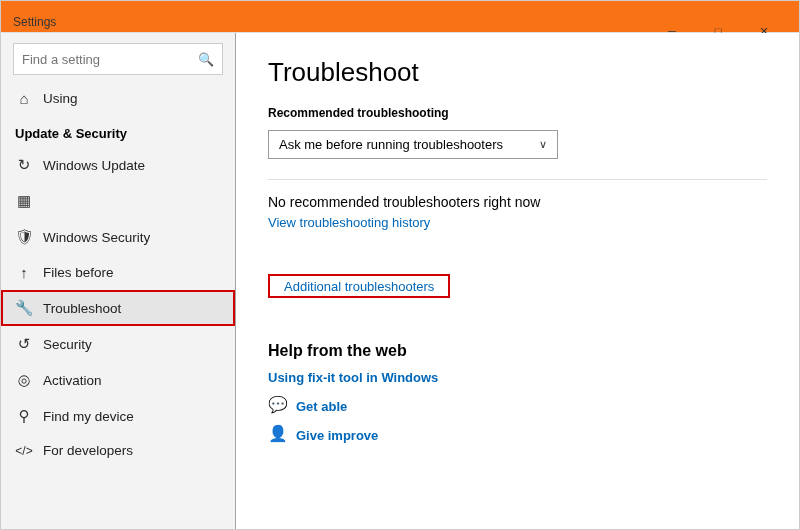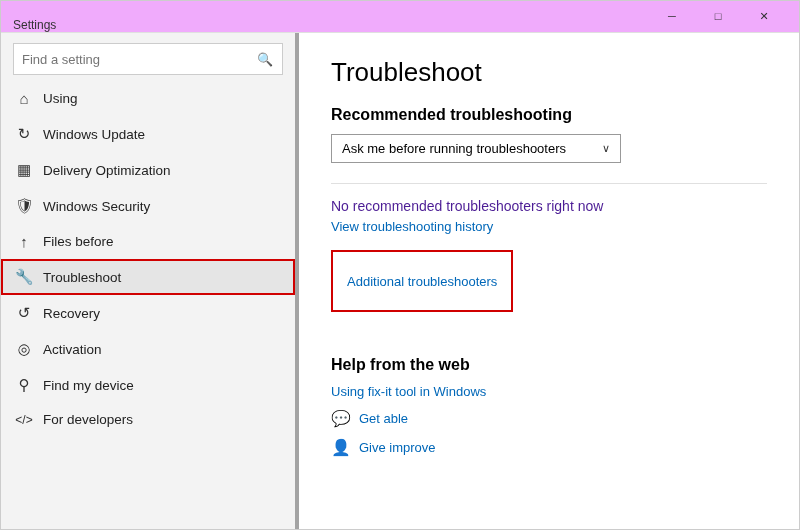--- a/index.html
+++ b/index.html
@@ -14,24 +14,24 @@
     .window {
       width: 800px;
       height: 530px;
       background: #fff;
       display: flex;
       flex-direction: column;
       border: 1px solid #ccc;
     }
     .titlebar {
       height: 32px;
-      background: #f0abfc;
-      display: flex;
-      align-items: flex-end;
-      padding: 0 12px;
+      background: #f97316;
+      display: flex;
+      align-items: flex-start;
+      padding: 14px 12px;
       border-bottom: 1px solid #e0e0e0;
       flex-shrink: 0;
     }
     .titlebar-title {
       font-size: 12px;
       color: #333;
       flex: 1;
     }
     .titlebar-controls {
       display: flex;
@@ -49,24 +49,24 @@
       background: transparent;
       border: none;
     }
     .content {
       display: flex;
       flex: 1;
       overflow: hidden;
     }
     
     .sidebar {
-      width: 298px;
+      width: 235px;
       flex-shrink: 0;
       background: #f3f3f3;
-      border-right: 4px solid #a3a3a3;
+      border-right: 1px solid #a3a3a3;
       display: flex;
       flex-direction: column;
       overflow-y: auto;
     }
     .sidebar-search {
       margin: 10px 12px 6px 12px;
       display: flex;
       align-items: center;
       background: #fff;
       border: 1px solid #ccc;
@@ -117,21 +117,21 @@
       overflow-y: auto;
       background: #fff;
     }
     .page-title {
       font-size: 26px;
       font-weight: 300;
       color: #000;
       margin-bottom: 18px;
     }
     .section-title {
-      font-size: 16px;
+      font-size: 12px;
       font-weight: 600;
       color: #000;
       margin-bottom: 10px;
     }
     .description-text {
       font-size: 13px;
       color: #444;
       line-height: 1.5;
       margin-bottom: 14px;
       max-width: 440px;
@@ -148,66 +148,68 @@
       justify-content: space-between;
       margin-bottom: 20px;
     }
     .dropdown-chevron {
       font-size: 11px;
       color: #333;
     }
     .status-text {
       font-size: 14px;
       font-weight: 500;
-      color: #4c1d95;
+      color: #000000;
       margin-bottom: 4px;
     }
     .last-checked {
       font-size: 13px;
       color: #666;
       margin-bottom: 18px;
     }
     .link-text {
       font-size: 13px;
       color: #0067b8;
       cursor: pointer;
       text-decoration: none;
       display: inline-block;
       margin-bottom: 16px;
     }
     .additional-box {
       display: inline-block;
       border: 2px solid #d00000;
-      padding: 21px 14px;
+      padding: 2px 14px;
       margin-bottom: 22px;
+      margin-top: 28px;
     }
     .additional-box a {
       font-size: 13px;
       color: #0067b8;
       cursor: pointer;
       text-decoration: none;
     }
     .help-section-title {
       font-size: 16px;
       font-weight: 600;
       color: #000;
       margin-bottom: 10px;
     }
     .help-links {
       display: flex;
       flex-direction: column;
       gap: 10px;
     }
     .help-link-item {
       display: flex;
-      align-items: center;
+      align-items: flex-end;
       gap: 8px;
       font-size: 13px;
       color: #0067b8;
       cursor: pointer;
+      font-weight: bold;
     }
     .help-icon {
       font-size: 16px;
       color: #555;
     }
     .divider {
       border: none;
       border-top: 1px solid #e0e0e0;
       margin: 14px 0;
     }
@@ -238,49 +240,49 @@
       <div class="sidebar-search">
         <input type="text" placeholder="Find a setting" style="">
         <span class="sidebar-search-icon">🔍</span>
       </div>
 
       <div class="sidebar-item">
         <span class="sidebar-icon">⌂</span>
         <span>Using</span>
       </div>
 
+      <div class="sidebar-section-title">Update &amp; Security</div>
 
       <div class="sidebar-item">
         <span class="sidebar-icon">↻</span>
         <span>Windows Update</span>
       </div>
 
       <div class="sidebar-item">
         <span class="sidebar-icon">▦</span>
-        <span>Delivery Optimization</span>
       </div>
 
       <div class="sidebar-item">
         <span class="sidebar-icon">🛡</span>
         <span>Windows Security</span>
       </div>
 
       <div class="sidebar-item">
         <span class="sidebar-icon">↑</span>
         <span>Files before</span>
       </div>
 
       <div class="sidebar-item active highlighted">
         <span class="sidebar-icon">🔧</span>
         <span>Troubleshoot</span>
       </div>
 
       <div class="sidebar-item">
         <span class="sidebar-icon">↺</span>
-        <span>Recovery</span>
+        <span>Security</span>
       </div>
 
       <div class="sidebar-item">
         <span class="sidebar-icon">◎</span>
         <span>Activation</span>
       </div>
 
       <div class="sidebar-item">
         <span class="sidebar-icon">⚲</span>
         <span>Find my device</span>

